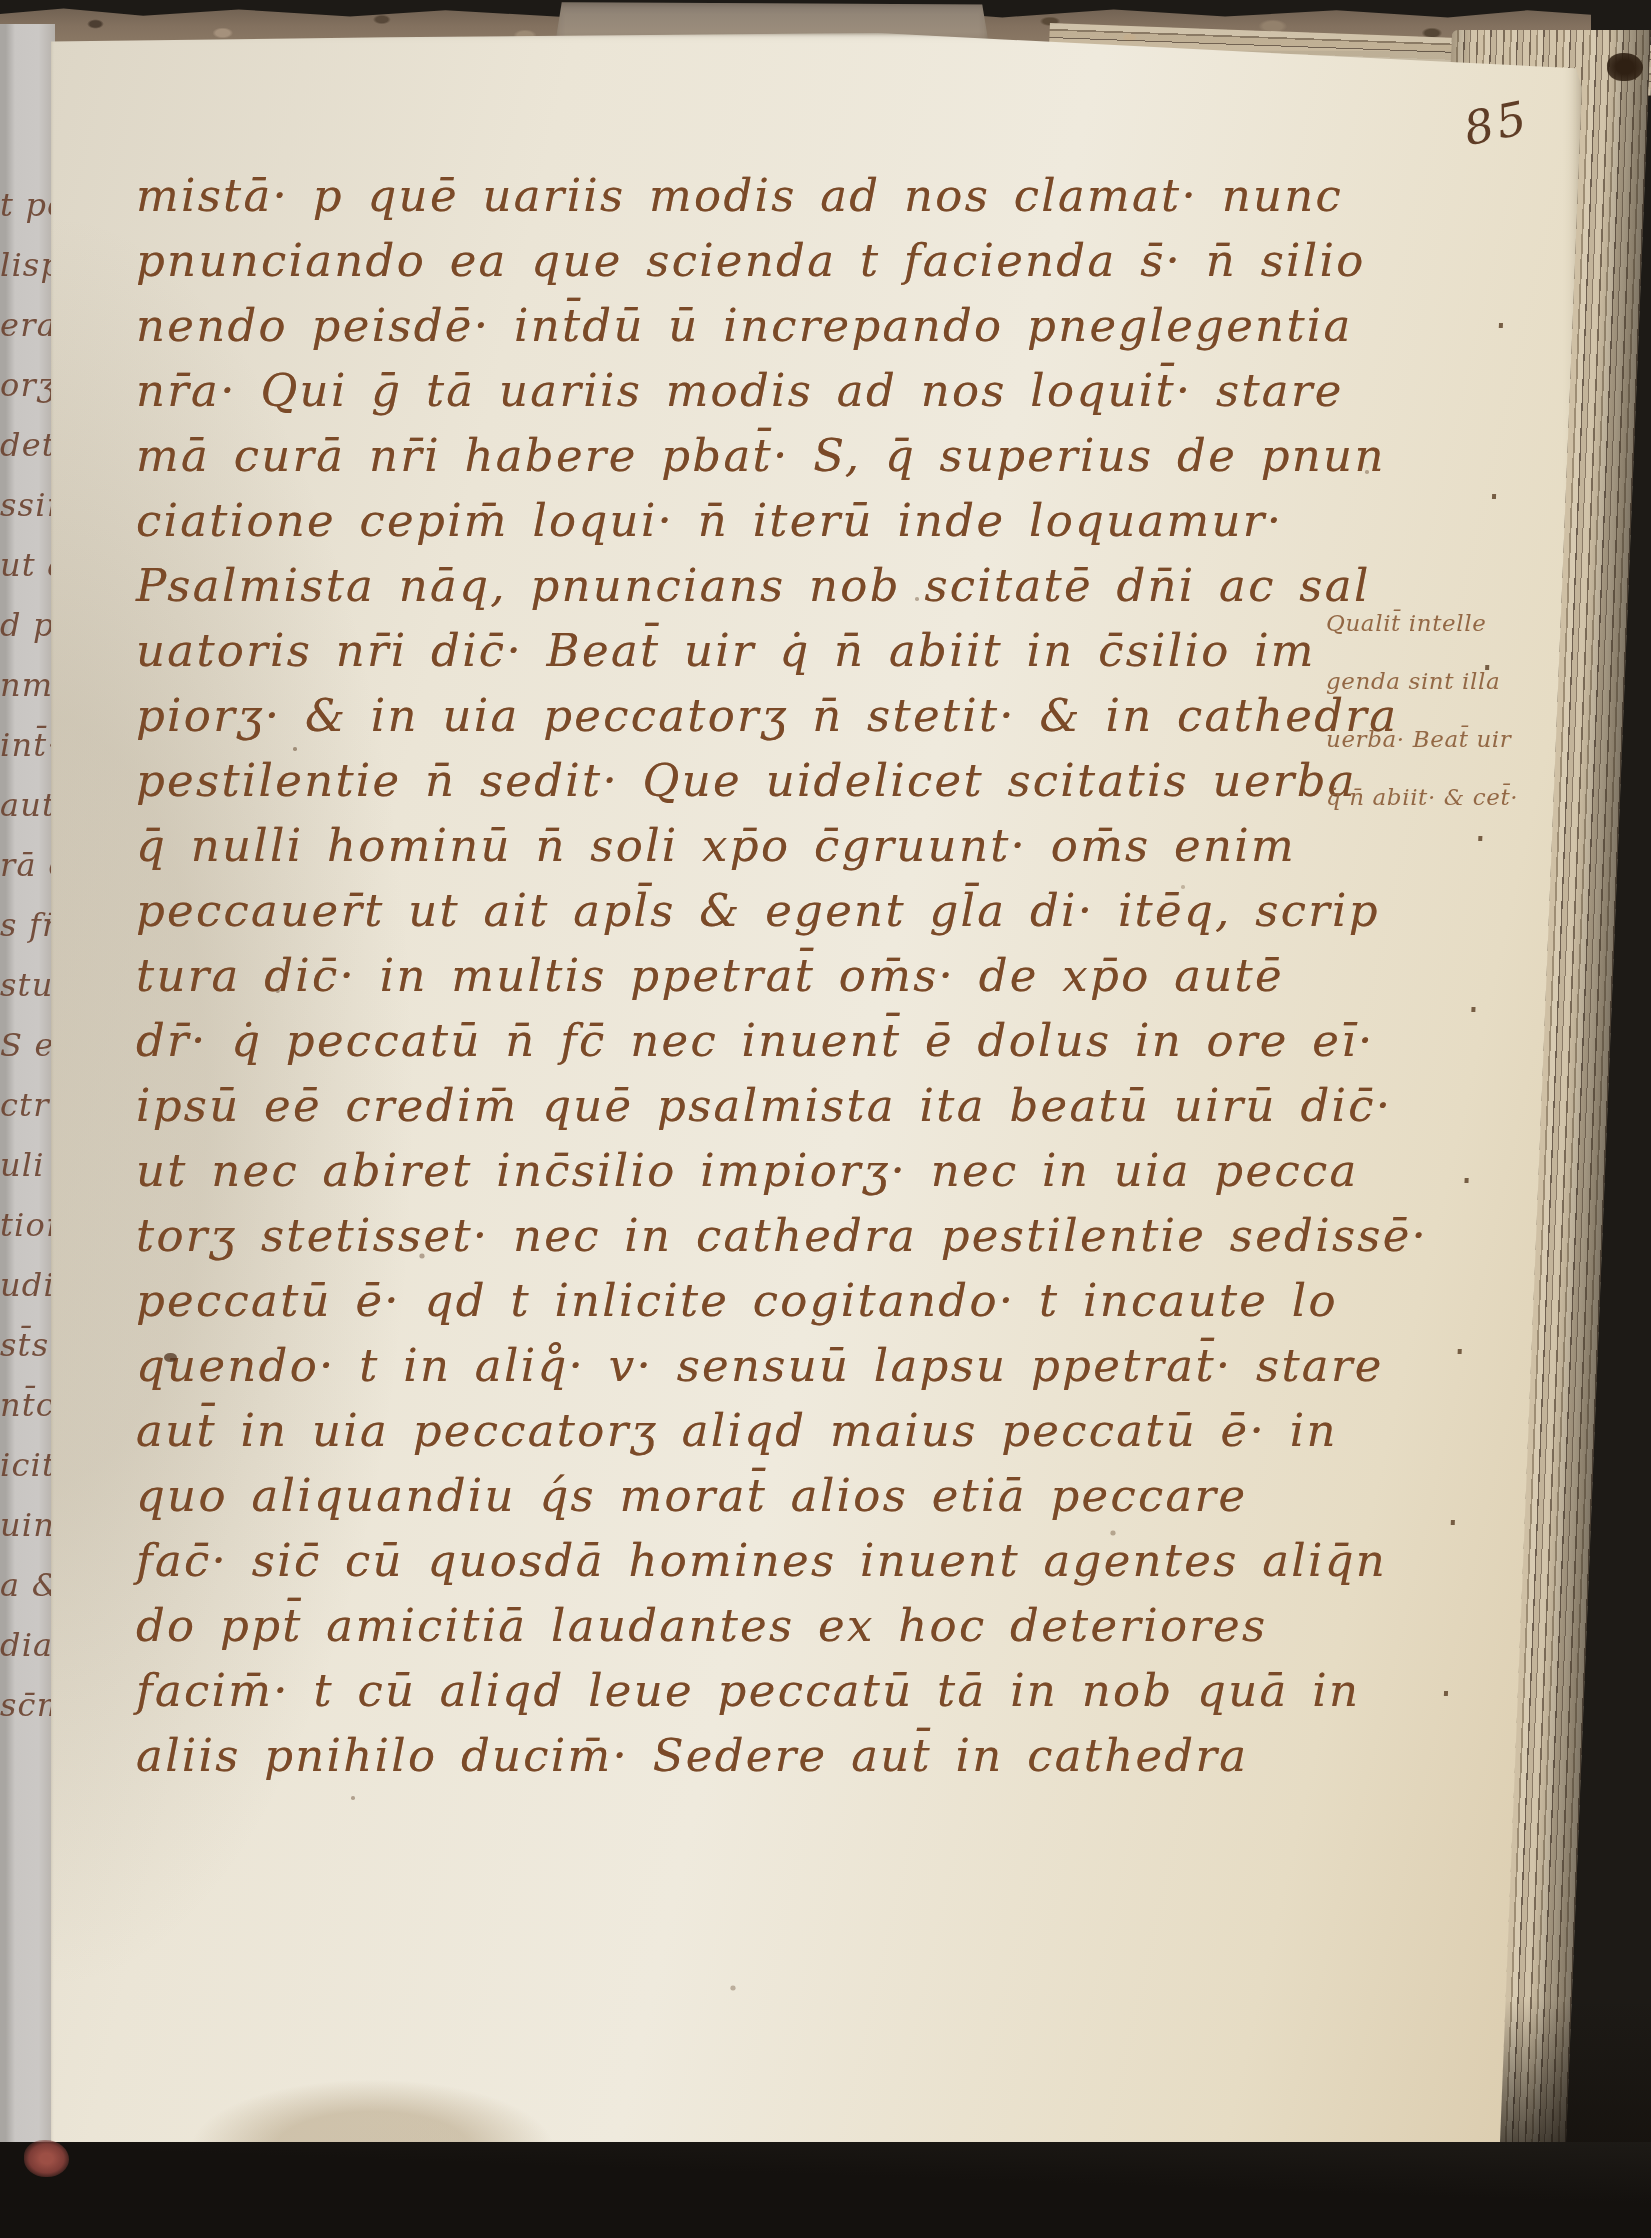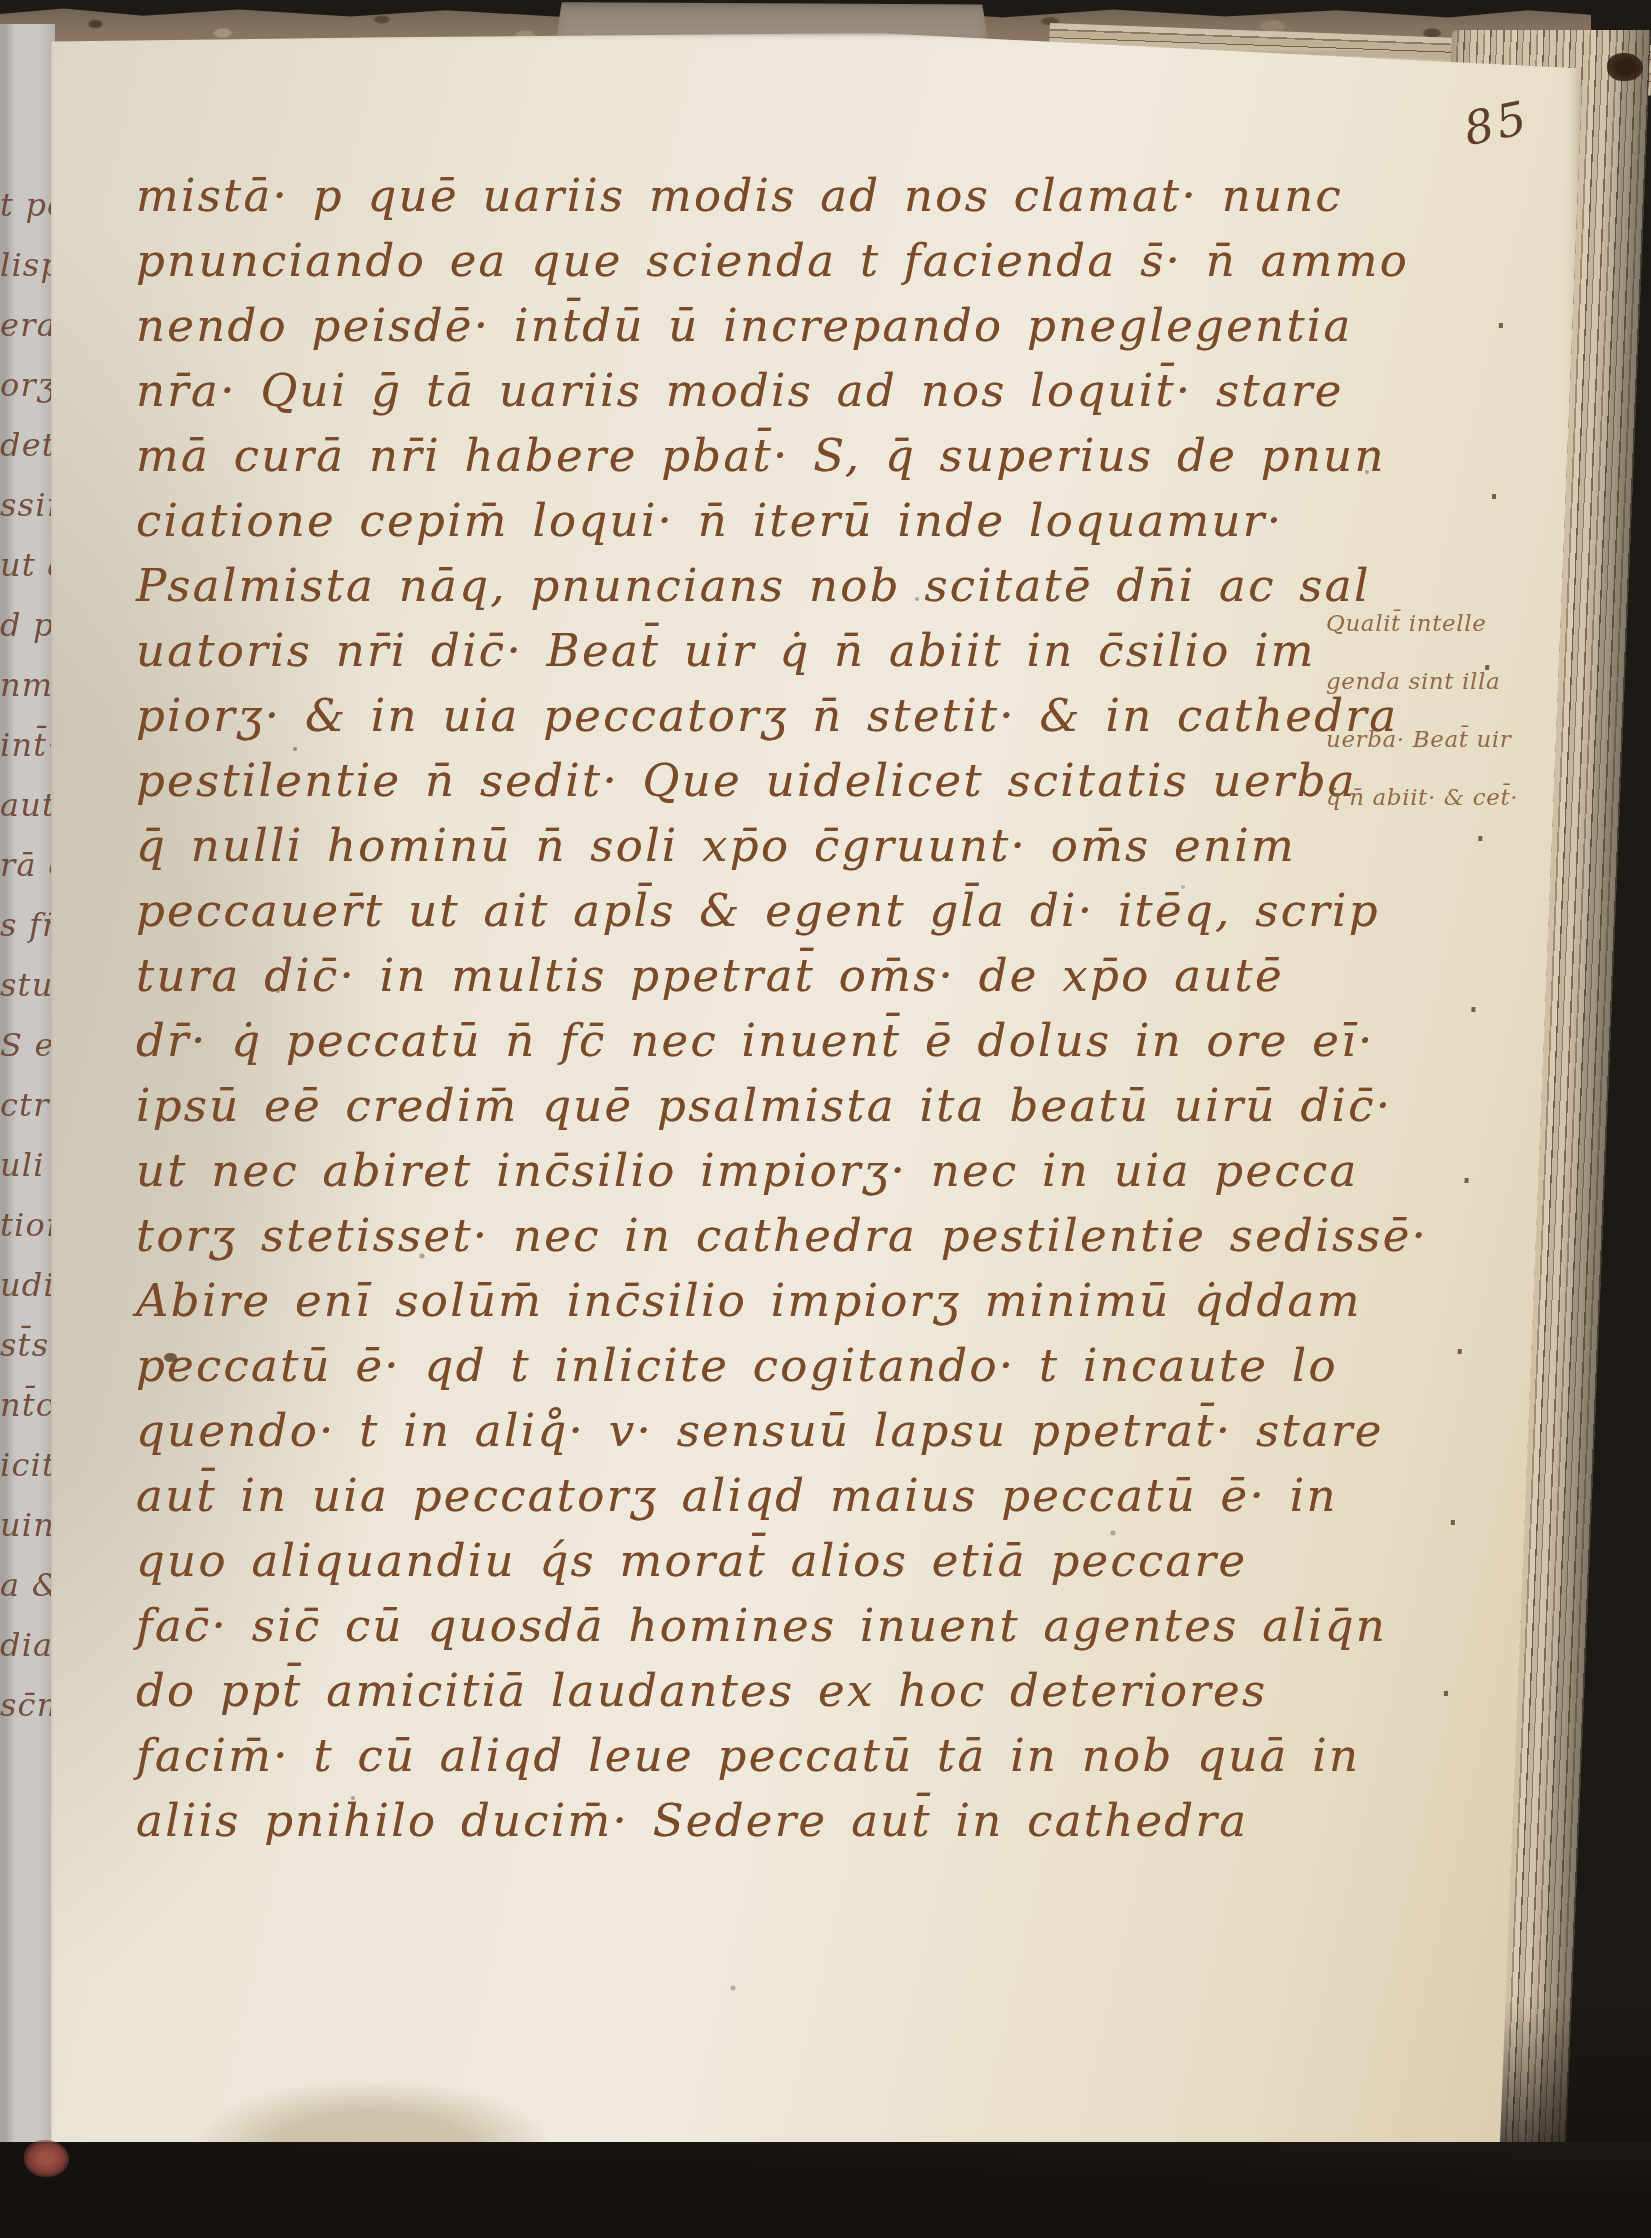--- a/index.html
+++ b/index.html
@@ -142,37 +142,36 @@
         <span class="gutter-line">diantur</span>
         <span class="gutter-line">sc̄m psa</span>
       </div>
   </div>
 
   <div class="page">
     <div class="folio">85</div>
 
     <div class="text-block">
         <p class="text-line">mistā· p quē uariis modis ad nos clamat· nunc</p>
-        <p class="text-line">pnunciando ea que scienda t facienda s̄· n̄ ammo</p>
+        <p class="text-line">pnunciando ea que scienda t facienda s̄· n̄ silio</p>
         <p class="text-line">nendo peisdē· int̄dū ū increpando pneglegentia</p>
         <p class="text-line">nr̄a· Qui ḡ tā uariis modis ad nos loquit̄· stare</p>
         <p class="text-line">mā curā nr̄i habere pbat̄· S, q̄ superius de pnun</p>
         <p class="text-line">ciatione cepim̄ loqui· n̄ iterū inde loquamur·</p>
         <p class="text-line">Psalmista nāq, pnuncians nob scitatē dn̄i ac sal</p>
         <p class="text-line">uatoris nr̄i dic̄· Beat̄ uir q̇ n̄ abiit in c̄silio im</p>
         <p class="text-line">piorʒ· &amp; in uia peccatorʒ n̄ stetit· &amp; in cathedra</p>
         <p class="text-line">pestilentie n̄ sedit· Que uidelicet scitatis uerba</p>
         <p class="text-line">q̄ nulli hominū n̄ soli xp̄o c̄gruunt· om̄s enim</p>
         <p class="text-line">peccauer̄t ut ait apl̄s &amp; egent gl̄a di· itēq, scrip</p>
         <p class="text-line">tura dic̄· in multis ppetrat̄ om̄s· de xp̄o autē</p>
         <p class="text-line">dr̄· q̇ peccatū n̄ fc̄ nec inuent̄ ē dolus in ore eī·</p>
         <p class="text-line">ipsū eē credim̄ quē psalmista ita beatū uirū dic̄·</p>
         <p class="text-line">ut nec abiret inc̄silio impiorʒ· nec in uia pecca</p>
         <p class="text-line">torʒ stetisset· nec in cathedra pestilentie sedissē·</p>
-        <p class="text-line">Abire enī solūm̄ inc̄silio impiorʒ minimū q̇ddam</p>
         <p class="text-line">peccatū ē· qd t inlicite cogitando· t incaute lo</p>
         <p class="text-line">quendo· t in aliq̊· v· sensuū lapsu ppetrat̄· stare</p>
         <p class="text-line">aut̄ in uia peccatorʒ aliqd maius peccatū ē· in</p>
         <p class="text-line">quo aliquandiu q́s morat̄ alios etiā peccare</p>
         <p class="text-line">fac̄· sic̄ cū quosdā homines inuent agentes aliq̄n</p>
         <p class="text-line">do ppt̄ amicitiā laudantes ex hoc deteriores</p>
         <p class="text-line">facim̄· t cū aliqd leue peccatū tā in nob quā in</p>
         <p class="text-line">aliis pnihilo ducim̄· Sedere aut̄ in cathedra</p>
       </div>
 

